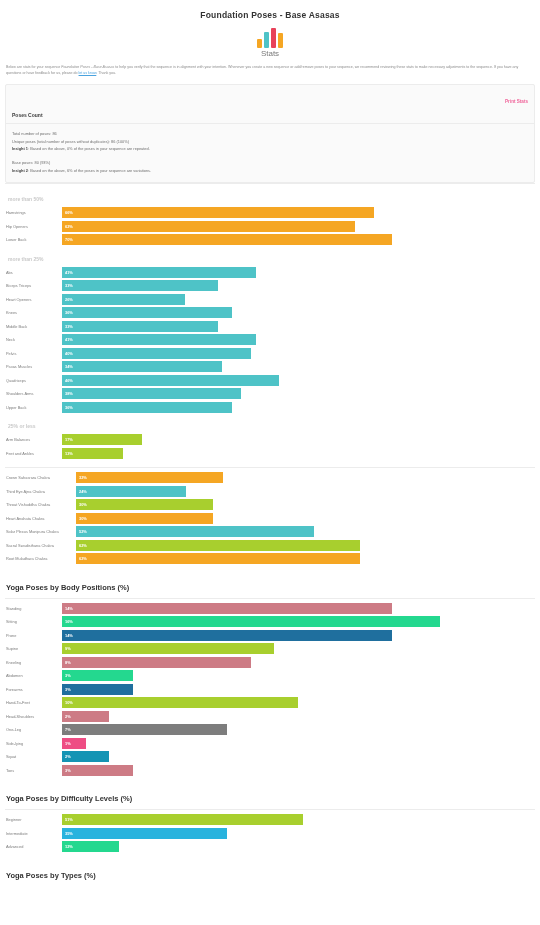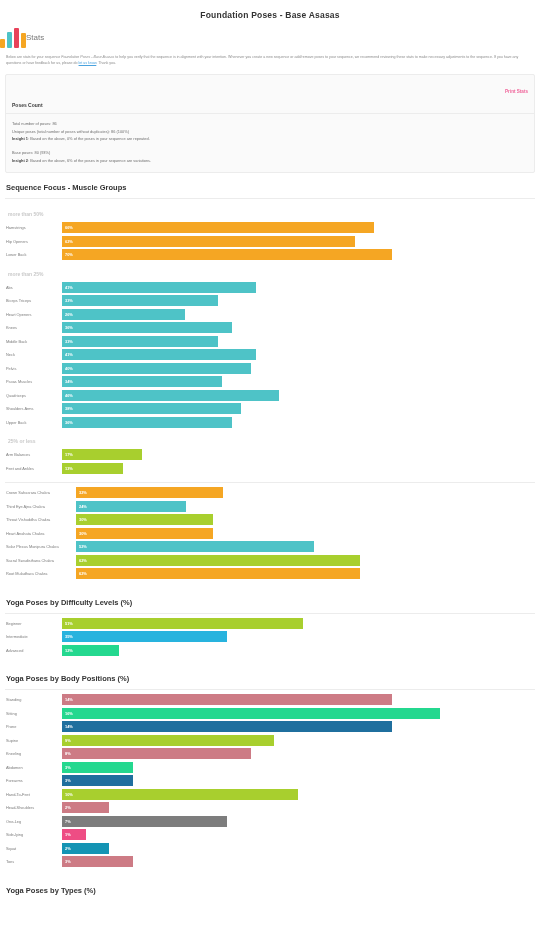--- a/index.html
+++ b/index.html
@@ -14,21 +14,21 @@
   .page { width:540px; padding: 0 0 8px 0; }
 
   .title {
     text-align:center;
     font-size: 8.5px;
     font-weight: bold;
     color: #333;
     padding-top: 10px;
     letter-spacing: .2px;
   }
-  .logo-wrap { display:flex; flex-direction:row; align-items:center; margin-top: 6px; }
+  .logo-wrap { display:flex; flex-direction:column; align-items:center; margin-top: 6px; }
   .logo-bars { display:flex; align-items:flex-end; height: 22px; gap: 2px; }
   .logo-bars i { display:block; width:5px; border-radius:1px; }
   .logo-label { font-size: 8px; color:#7a7a7a; margin-top:1px; }
 
   .intro {
     font-size: 3.6px;
     line-height: 1.7;
     color: #8b8b8b;
     padding: 6px 6px 0 6px;
   }
@@ -113,21 +113,20 @@
       <div class="stat-line">Total number of poses: 86</div>
       <div class="stat-line">Unique poses (total number of poses without duplicates): 86 (100%)</div>
       <div class="stat-line"><b>Insight 1</b><span>: Based on the above, 0% of the poses in your sequence are repeated.</span></div>
       <div class="spacer"></div>
       <div class="stat-line">Base poses: 80 (93%)</div>
       <div class="stat-line"><b>Insight 2</b><span>: Based on the above, 6% of the poses in your sequence are variations.</span></div>
     </div>
   </div>
 
   <div>
-    <div class="section-title">Sequence Focus - Muscle Groups</div>
     <div class="section-sep"></div>
     <div class="chart">
       <div class="group-label">more than 50%</div>
       <div>
           <div class="row">
             <div class="row-label">Hamstrings</div>
             <div class="row-track">
               <div class="bar" style="width: 66%; background: rgb(245, 166, 35);">
                 <span>66%</span>
               </div>
@@ -319,20 +318,131 @@
           <div class="row-track">
             <div class="bar" style="width: 62%; background: rgb(245, 166, 35);">
               <span>62%</span>
             </div>
           </div>
         </div>
       </div>
   </div>
 
   <div>
+    <div class="section-title">Yoga Poses by Body Positions (%)</div>
+    <div class="section-sep"></div>
+    <div class="chart">
+        <div class="row">
+          <div class="row-label">Standing</div>
+          <div class="row-track">
+            <div class="bar" style="width: 70%; background: rgb(205, 123, 133);">
+              <span>14%</span>
+            </div>
+          </div>
+        </div>
+        <div class="row">
+          <div class="row-label">Sitting</div>
+          <div class="row-track">
+            <div class="bar" style="width: 80%; background: rgb(36, 216, 143);">
+              <span>16%</span>
+            </div>
+          </div>
+        </div>
+        <div class="row">
+          <div class="row-label">Prone</div>
+          <div class="row-track">
+            <div class="bar" style="width: 70%; background: rgb(31, 111, 158);">
+              <span>14%</span>
+            </div>
+          </div>
+        </div>
+        <div class="row">
+          <div class="row-label">Supine</div>
+          <div class="row-track">
+            <div class="bar" style="width: 45%; background: rgb(168, 207, 46);">
+              <span>9%</span>
+            </div>
+          </div>
+        </div>
+        <div class="row">
+          <div class="row-label">Kneeling</div>
+          <div class="row-track">
+            <div class="bar" style="width: 40%; background: rgb(205, 123, 133);">
+              <span>8%</span>
+            </div>
+          </div>
+        </div>
+        <div class="row">
+          <div class="row-label">Abdomen</div>
+          <div class="row-track">
+            <div class="bar" style="width: 15%; background: rgb(36, 216, 143);">
+              <span>3%</span>
+            </div>
+          </div>
+        </div>
+        <div class="row">
+          <div class="row-label">Forearms</div>
+          <div class="row-track">
+            <div class="bar" style="width: 15%; background: rgb(31, 111, 158);">
+              <span>3%</span>
+            </div>
+          </div>
+        </div>
+        <div class="row">
+          <div class="row-label">Hand-To-Feet</div>
+          <div class="row-track">
+            <div class="bar" style="width: 50%; background: rgb(168, 207, 46);">
+              <span>10%</span>
+            </div>
+          </div>
+        </div>
+        <div class="row">
+          <div class="row-label">Head-Shoulders</div>
+          <div class="row-track">
+            <div class="bar" style="width: 10%; background: rgb(205, 123, 133);">
+              <span>2%</span>
+            </div>
+          </div>
+        </div>
+        <div class="row">
+          <div class="row-label">One-Leg</div>
+          <div class="row-track">
+            <div class="bar" style="width: 35%; background: rgb(125, 125, 125);">
+              <span>7%</span>
+            </div>
+          </div>
+        </div>
+        <div class="row">
+          <div class="row-label">Side-lying</div>
+          <div class="row-track">
+            <div class="bar" style="width: 5%; background: rgb(238, 77, 132);">
+              <span>1%</span>
+            </div>
+          </div>
+        </div>
+        <div class="row">
+          <div class="row-label">Squat</div>
+          <div class="row-track">
+            <div class="bar" style="width: 10%; background: rgb(20, 148, 180);">
+              <span>2%</span>
+            </div>
+          </div>
+        </div>
+        <div class="row">
+          <div class="row-label">Toes</div>
+          <div class="row-track">
+            <div class="bar" style="width: 15%; background: rgb(205, 123, 133);">
+              <span>3%</span>
+            </div>
+          </div>
+        </div>
+      </div>
+  </div>
+
+  <div>
     <div class="section-title">Yoga Poses by Difficulty Levels (%)</div>
     <div class="section-sep"></div>
     <div class="chart">
         <div class="row">
           <div class="row-label">Beginner</div>
           <div class="row-track">
             <div class="bar" style="width: 51%; background: rgb(168, 207, 46);">
               <span>51%</span>
             </div>
           </div>
@@ -350,128 +460,17 @@
           <div class="row-track">
             <div class="bar" style="width: 12%; background: rgb(36, 216, 143);">
               <span>12%</span>
             </div>
           </div>
         </div>
       </div>
   </div>
 
   <div>
-    <div class="section-title">Yoga Poses by Body Positions (%)</div>
-    <div class="section-sep"></div>
-    <div class="chart">
-        <div class="row">
-          <div class="row-label">Standing</div>
-          <div class="row-track">
-            <div class="bar" style="width: 70%; background: rgb(205, 123, 133);">
-              <span>14%</span>
-            </div>
-          </div>
-        </div>
-        <div class="row">
-          <div class="row-label">Sitting</div>
-          <div class="row-track">
-            <div class="bar" style="width: 80%; background: rgb(36, 216, 143);">
-              <span>16%</span>
-            </div>
-          </div>
-        </div>
-        <div class="row">
-          <div class="row-label">Prone</div>
-          <div class="row-track">
-            <div class="bar" style="width: 70%; background: rgb(31, 111, 158);">
-              <span>14%</span>
-            </div>
-          </div>
-        </div>
-        <div class="row">
-          <div class="row-label">Supine</div>
-          <div class="row-track">
-            <div class="bar" style="width: 45%; background: rgb(168, 207, 46);">
-              <span>9%</span>
-            </div>
-          </div>
-        </div>
-        <div class="row">
-          <div class="row-label">Kneeling</div>
-          <div class="row-track">
-            <div class="bar" style="width: 40%; background: rgb(205, 123, 133);">
-              <span>8%</span>
-            </div>
-          </div>
-        </div>
-        <div class="row">
-          <div class="row-label">Abdomen</div>
-          <div class="row-track">
-            <div class="bar" style="width: 15%; background: rgb(36, 216, 143);">
-              <span>3%</span>
-            </div>
-          </div>
-        </div>
-        <div class="row">
-          <div class="row-label">Forearms</div>
-          <div class="row-track">
-            <div class="bar" style="width: 15%; background: rgb(31, 111, 158);">
-              <span>3%</span>
-            </div>
-          </div>
-        </div>
-        <div class="row">
-          <div class="row-label">Hand-To-Feet</div>
-          <div class="row-track">
-            <div class="bar" style="width: 50%; background: rgb(168, 207, 46);">
-              <span>10%</span>
-            </div>
-          </div>
-        </div>
-        <div class="row">
-          <div class="row-label">Head-Shoulders</div>
-          <div class="row-track">
-            <div class="bar" style="width: 10%; background: rgb(205, 123, 133);">
-              <span>2%</span>
-            </div>
-          </div>
-        </div>
-        <div class="row">
-          <div class="row-label">One-Leg</div>
-          <div class="row-track">
-            <div class="bar" style="width: 35%; background: rgb(125, 125, 125);">
-              <span>7%</span>
-            </div>
-          </div>
-        </div>
-        <div class="row">
-          <div class="row-label">Side-lying</div>
-          <div class="row-track">
-            <div class="bar" style="width: 5%; background: rgb(238, 77, 132);">
-              <span>1%</span>
-            </div>
-          </div>
-        </div>
-        <div class="row">
-          <div class="row-label">Squat</div>
-          <div class="row-track">
-            <div class="bar" style="width: 10%; background: rgb(20, 148, 180);">
-              <span>2%</span>
-            </div>
-          </div>
-        </div>
-        <div class="row">
-          <div class="row-label">Toes</div>
-          <div class="row-track">
-            <div class="bar" style="width: 15%; background: rgb(205, 123, 133);">
-              <span>3%</span>
-            </div>
-          </div>
-        </div>
-      </div>
-  </div>
-
-  <div>
     <div class="section-title">Yoga Poses by Types (%)</div>
 
   </div>
 
 </div>
 
 </body></html>

